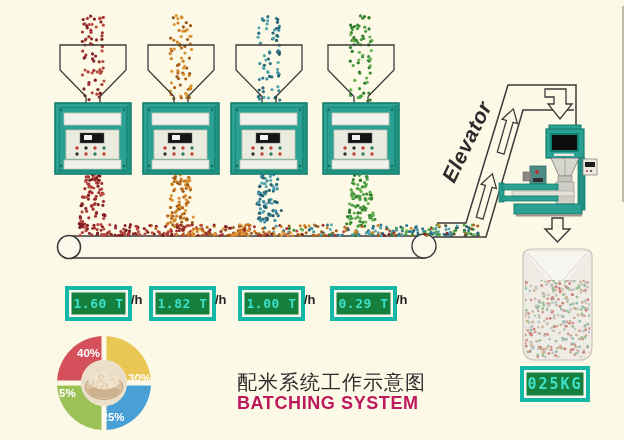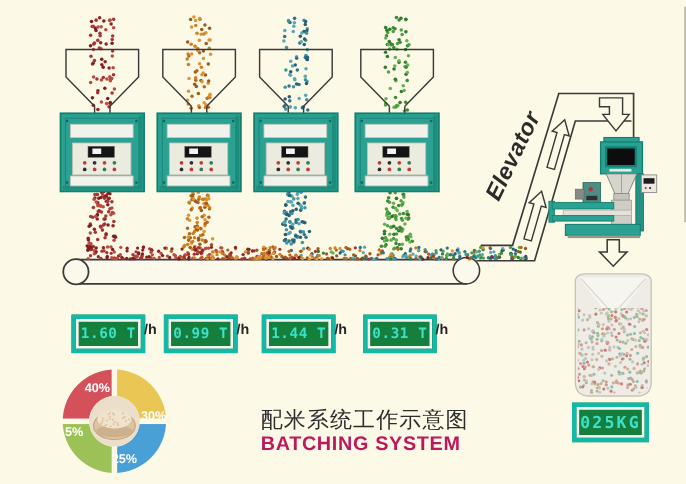--- a/index.html
+++ b/index.html
@@ -1638,25 +1638,25 @@
         <text x="88.6" y="356.7" text-anchor="middle" fill="#ffffff" font-size="11.5" font-weight="bold" font-family="&quot;Liberation Sans&quot;, sans-serif">40%</text>
         <text x="139.6" y="382.0" text-anchor="middle" fill="#ffffff" font-size="11.5" font-weight="bold" font-family="&quot;Liberation Sans&quot;, sans-serif">30%</text>
         <text x="113.1" y="420.8" text-anchor="middle" fill="#ffffff" font-size="11.5" font-weight="bold" font-family="&quot;Liberation Sans&quot;, sans-serif">25%</text>
         <text x="67.3" y="396.8" text-anchor="middle" fill="#ffffff" font-size="11.5" font-weight="bold" font-family="&quot;Liberation Sans&quot;, sans-serif">5%</text>
       </g>
     </svg>
 
   <div id="rates-row">
       <div class="lcd rate-lcd" style="left: 65px; top: 286px;">1.60 T</div>
       <span class="unit" style="left: 131px; top: 292px;">/h</span>
-      <div class="lcd rate-lcd" style="left: 149px; top: 286px;">0.99 T</div>
+      <div class="lcd rate-lcd" style="left: 149px; top: 286px;">1.82 T</div>
       <span class="unit" style="left: 215px; top: 292px;">/h</span>
-      <div class="lcd rate-lcd" style="left: 238px; top: 286px;">1.44 T</div>
+      <div class="lcd rate-lcd" style="left: 238px; top: 286px;">1.00 T</div>
       <span class="unit" style="left: 304px; top: 292px;">/h</span>
-      <div class="lcd rate-lcd" style="left: 330px; top: 286px;">0.31 T</div>
+      <div class="lcd rate-lcd" style="left: 330px; top: 286px;">0.29 T</div>
       <span class="unit" style="left: 396px; top: 292px;">/h</span>
     </div>
 
   <div class="elevator-label">Elevator</div>
 
   <div class="lcd kg-lcd">025KG</div>
 
   <div class="caption">
     <div class="zh" lang="zh">配米系统工作示意图</div>
     <div class="en">BATCHING SYSTEM</div>

